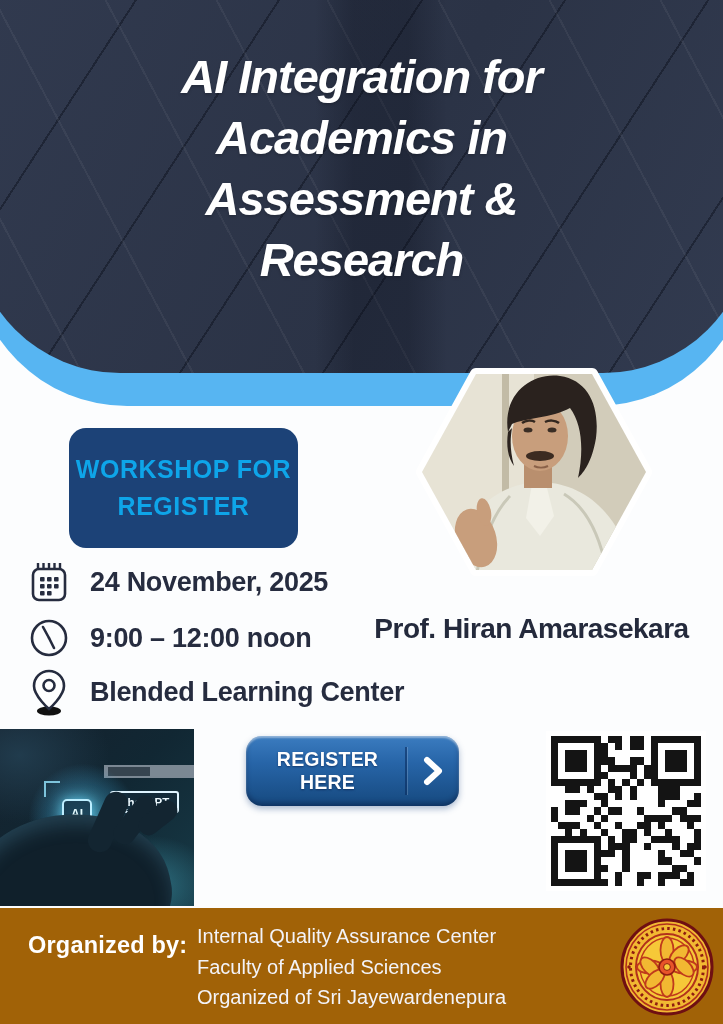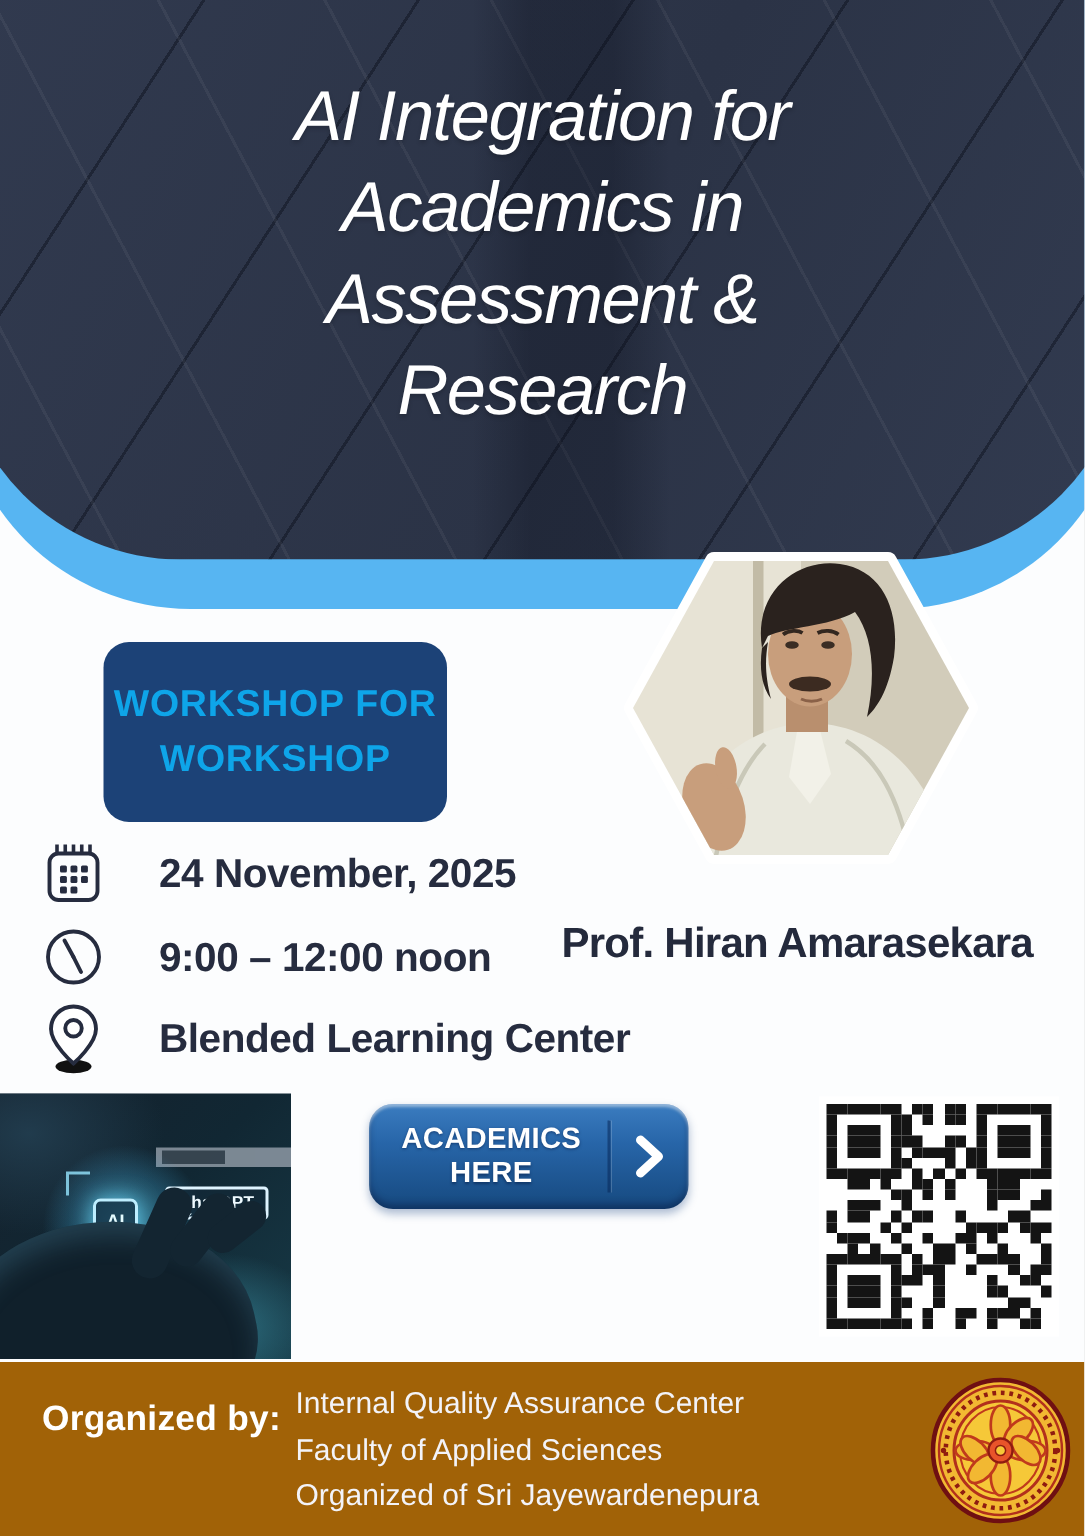--- a/index.html
+++ b/index.html
@@ -19,21 +19,21 @@
     position:absolute; left:-28px; right:-28px; top:0; height:373px;
     border-radius:0 0 148px 148px; overflow:hidden;
     background:
       linear-gradient(90deg, rgba(0,0,0,0) 44%, rgba(8,12,24,.28) 49%, rgba(8,12,24,.28) 56%, rgba(0,0,0,0) 61%),
       repeating-linear-gradient(62deg, rgba(255,255,255,0) 0 96px, rgba(255,255,255,.05) 96px 98px),
       repeating-linear-gradient(-57deg, rgba(0,0,0,0) 0 118px, rgba(10,14,26,.45) 118px 120px),
       linear-gradient(115deg, #313a4f 0%, #2b3346 55%, #323b50 100%);
   }
   .hero-title {
     position:absolute; left:0; right:0; top:46px; text-align:center;
-    font-style:italic; font-weight:normal; color:#ffffff;
+    font-style:italic; font-weight:bold; color:#ffffff;
     font-size:47px; line-height:61px; letter-spacing:-1px;
     text-shadow:0 2px 3px rgba(0,0,0,.18);
   }
 
   
   .speaker-photo { position:absolute; left:414px; top:366px; }
   .conducted-by {
     position:absolute; left:362px; top:585px; width:356px; text-align:center;
     font-size:23px; color:#2b3140;
   }
@@ -47,21 +47,21 @@
     position:absolute; left:69px; top:428px; width:229px; height:120px;
     background:#1c4277; border-radius:17px;
     display:flex; flex-direction:column; align-items:center; justify-content:center;
     color:#0ea5e9; font-weight:bold; font-size:25px; line-height:37px; letter-spacing:.5px;
   }
 
   
   .detail-row { position:absolute; left:28px; display:flex; align-items:center; }
   .detail-row .ic { width:42px; display:flex; justify-content:center; }
   .detail-text {
-    margin-left:36px; font-size:27px; font-weight:bold; color:#262c3f; letter-spacing:-0.3px;
+    margin-left:20px; font-size:27px; font-weight:bold; color:#262c3f; letter-spacing:-0.3px;
   }
   .row-date { top:561px; }
   .row-time { top:618px; }
   .row-venue { top:668px; }
 
   
   .ai-image {
     position:absolute; left:0; top:729px; width:194px; height:177px; overflow:hidden;
     background:
       radial-gradient(90px 70px at 78% 88%, rgba(49,120,138,.85), rgba(49,120,138,0) 70%),
@@ -200,21 +200,21 @@
         <ellipse cx="62" cy="172" rx="20" ry="30" fill="#c89e7c" transform="rotate(-18 62 172)"></ellipse>
         <ellipse cx="70" cy="146" rx="7" ry="14" fill="#c89e7c" transform="rotate(-10 70 146)"></ellipse>
       </g>
     </svg>
   </div>
 
   <div class="speaker-name">Prof. Hiran Amarasekara</div>
 
   <div class="workshop-badge">
     <div>WORKSHOP FOR</div>
-    <div>WORKSHOP</div>
+    <div>REGISTER</div>
   </div>
 
   <div class="detail-row row-date">
     <span class="ic">
       <svg width="38" height="42" viewBox="0 0 38 42">
         <line x1="8" y1="2" x2="8" y2="9" stroke="#262c3f" stroke-width="2.4"></line>
         <line x1="13.5" y1="2" x2="13.5" y2="9" stroke="#262c3f" stroke-width="2.4"></line>
         <line x1="19" y1="2" x2="19" y2="9" stroke="#262c3f" stroke-width="2.4"></line>
         <line x1="24.5" y1="2" x2="24.5" y2="9" stroke="#262c3f" stroke-width="2.4"></line>
         <line x1="30" y1="2" x2="30" y2="9" stroke="#262c3f" stroke-width="2.4"></line>
@@ -262,21 +262,21 @@
     <div class="ai-brackets"></div>
     <div class="ai-chip">AI</div>
     <div class="chatgpt-tag">ChatGPT</div>
     <div class="ai-hand"></div>
     <div class="ai-finger f1"></div>
     <div class="ai-finger f2"></div>
     <div class="ai-finger f3"></div>
   </div>
 
   <button class="register-button">
-    <span class="register-label">ACADEMICS HERE</span>
+    <span class="register-label">REGISTER HERE</span>
     <span class="register-divider"></span>
     <span class="register-chevron">
       <svg width="22" height="30" viewBox="0 0 22 30">
         <polyline points="5,4 17,15 5,26" fill="none" stroke="#ffffff" stroke-width="6" stroke-linecap="round" stroke-linejoin="round"></polyline>
       </svg>
     </span>
   </button>
 
 
   <div class="qr-code">

